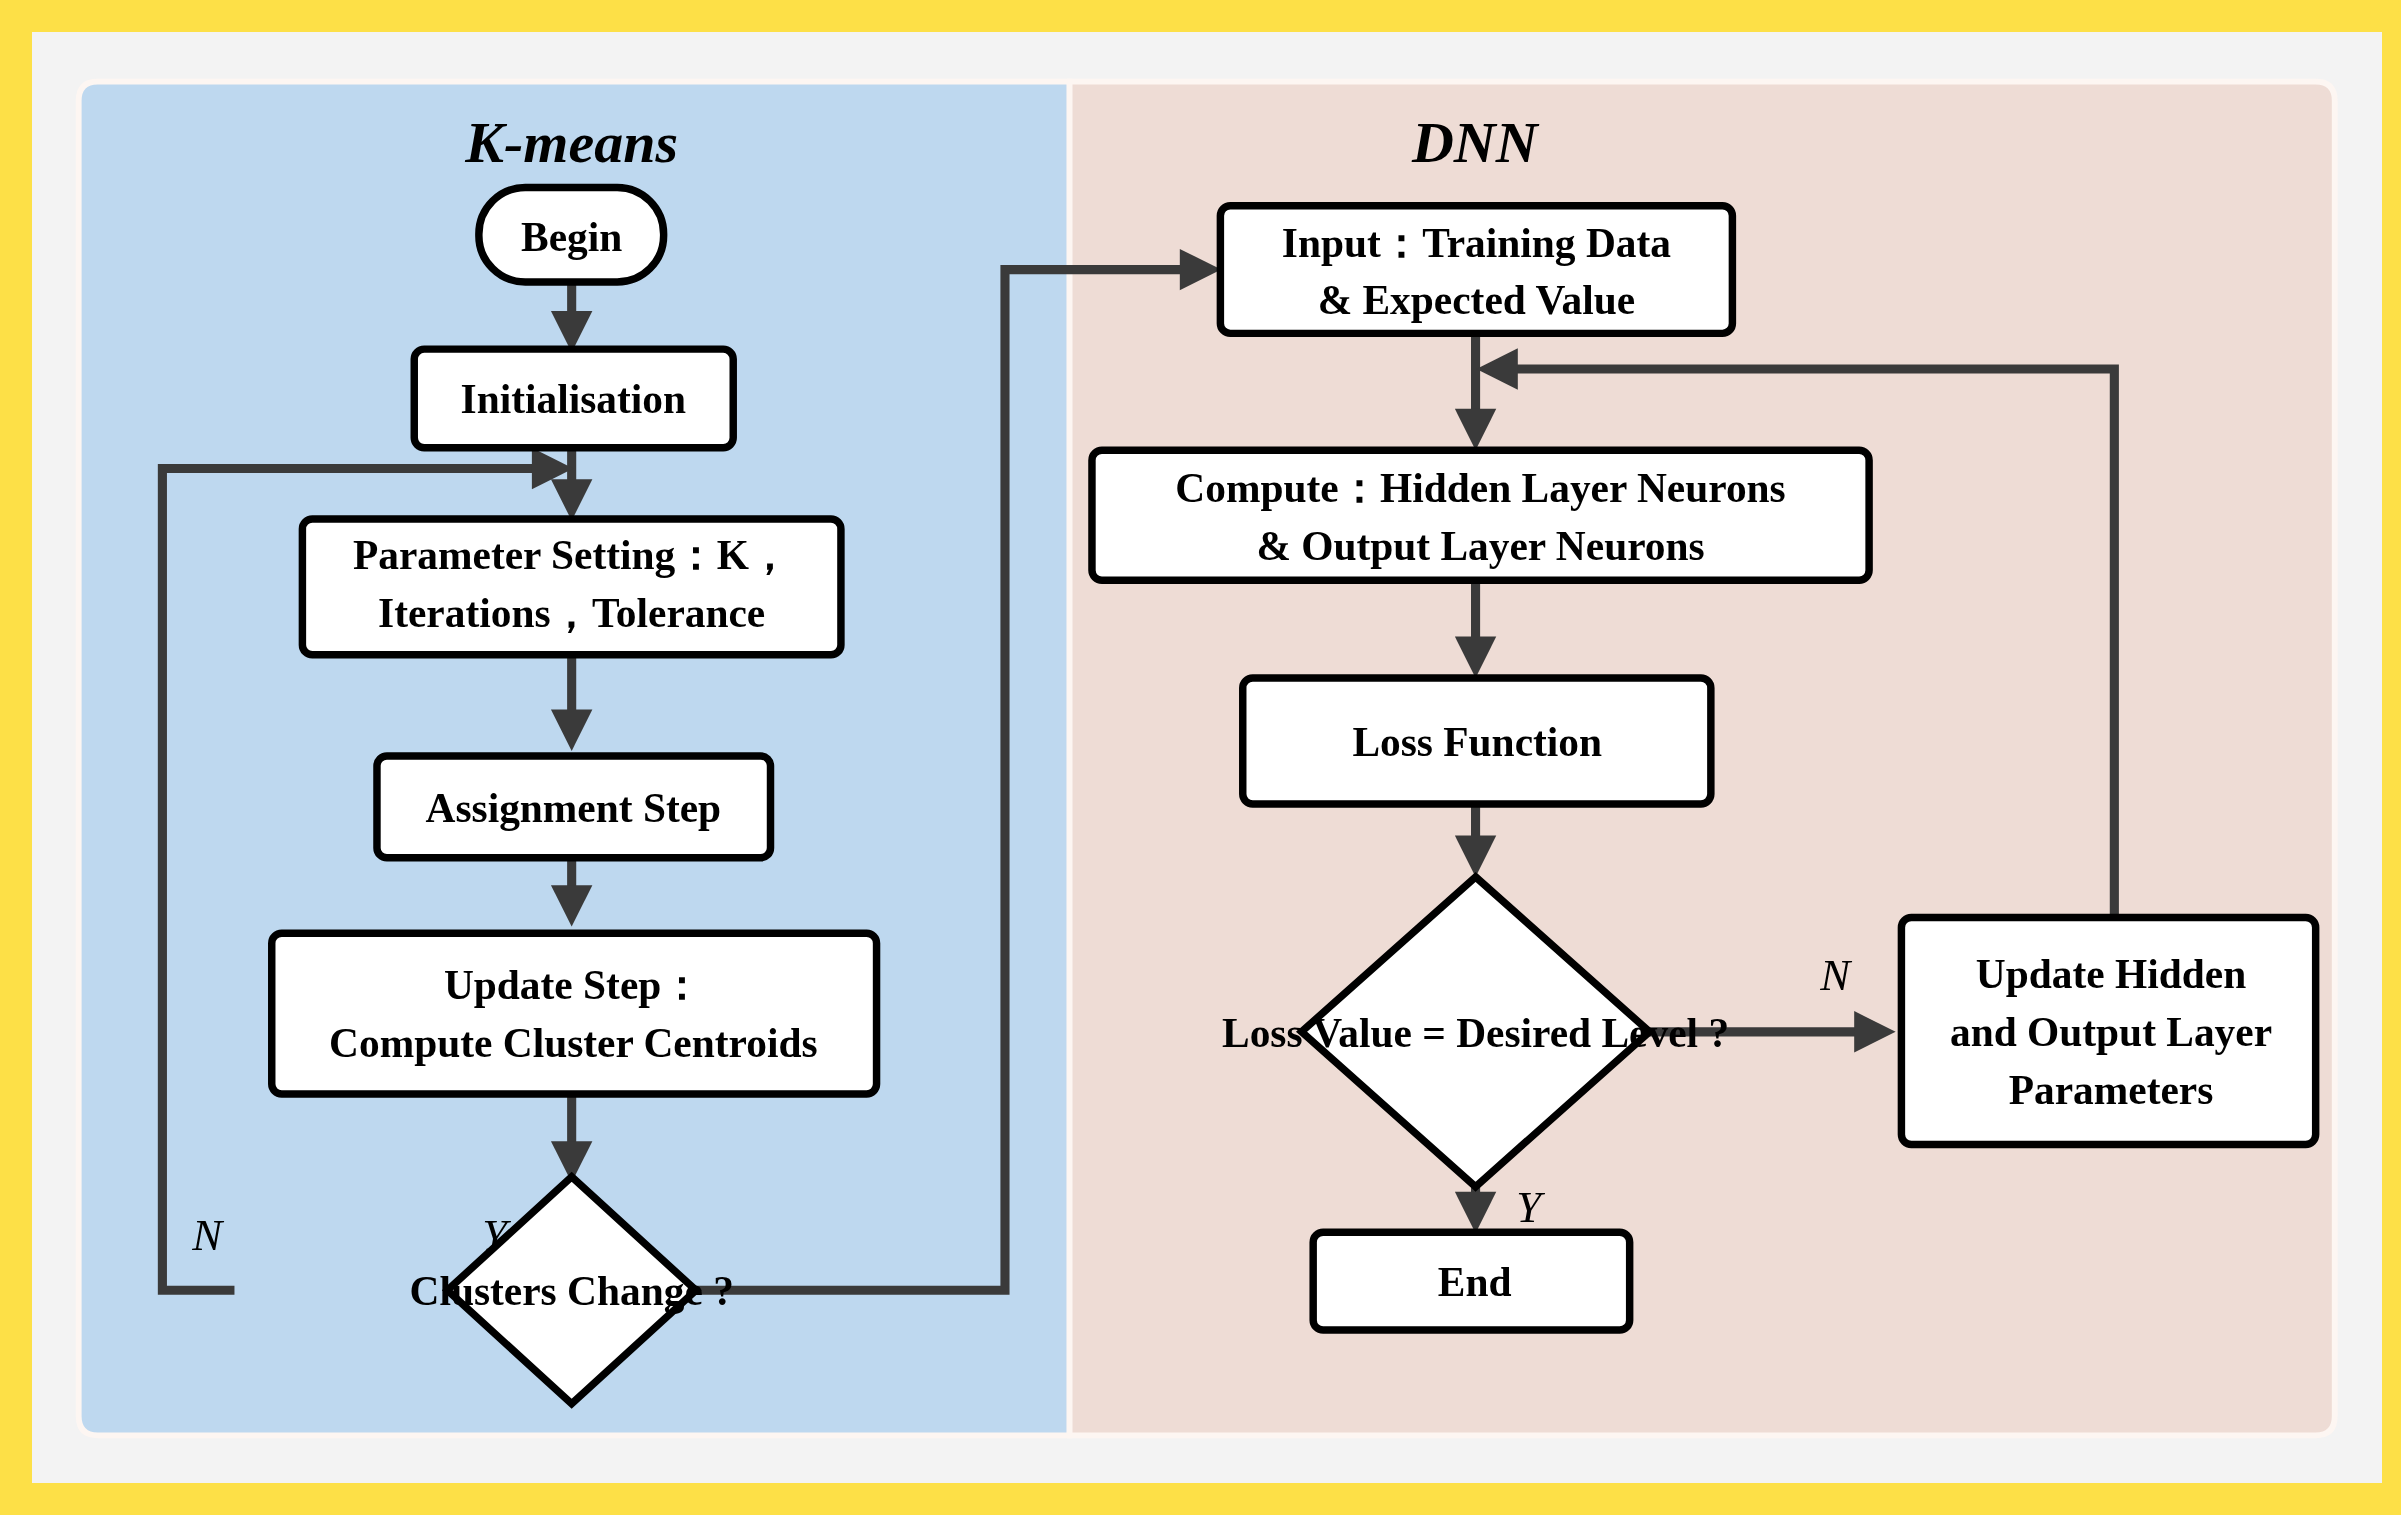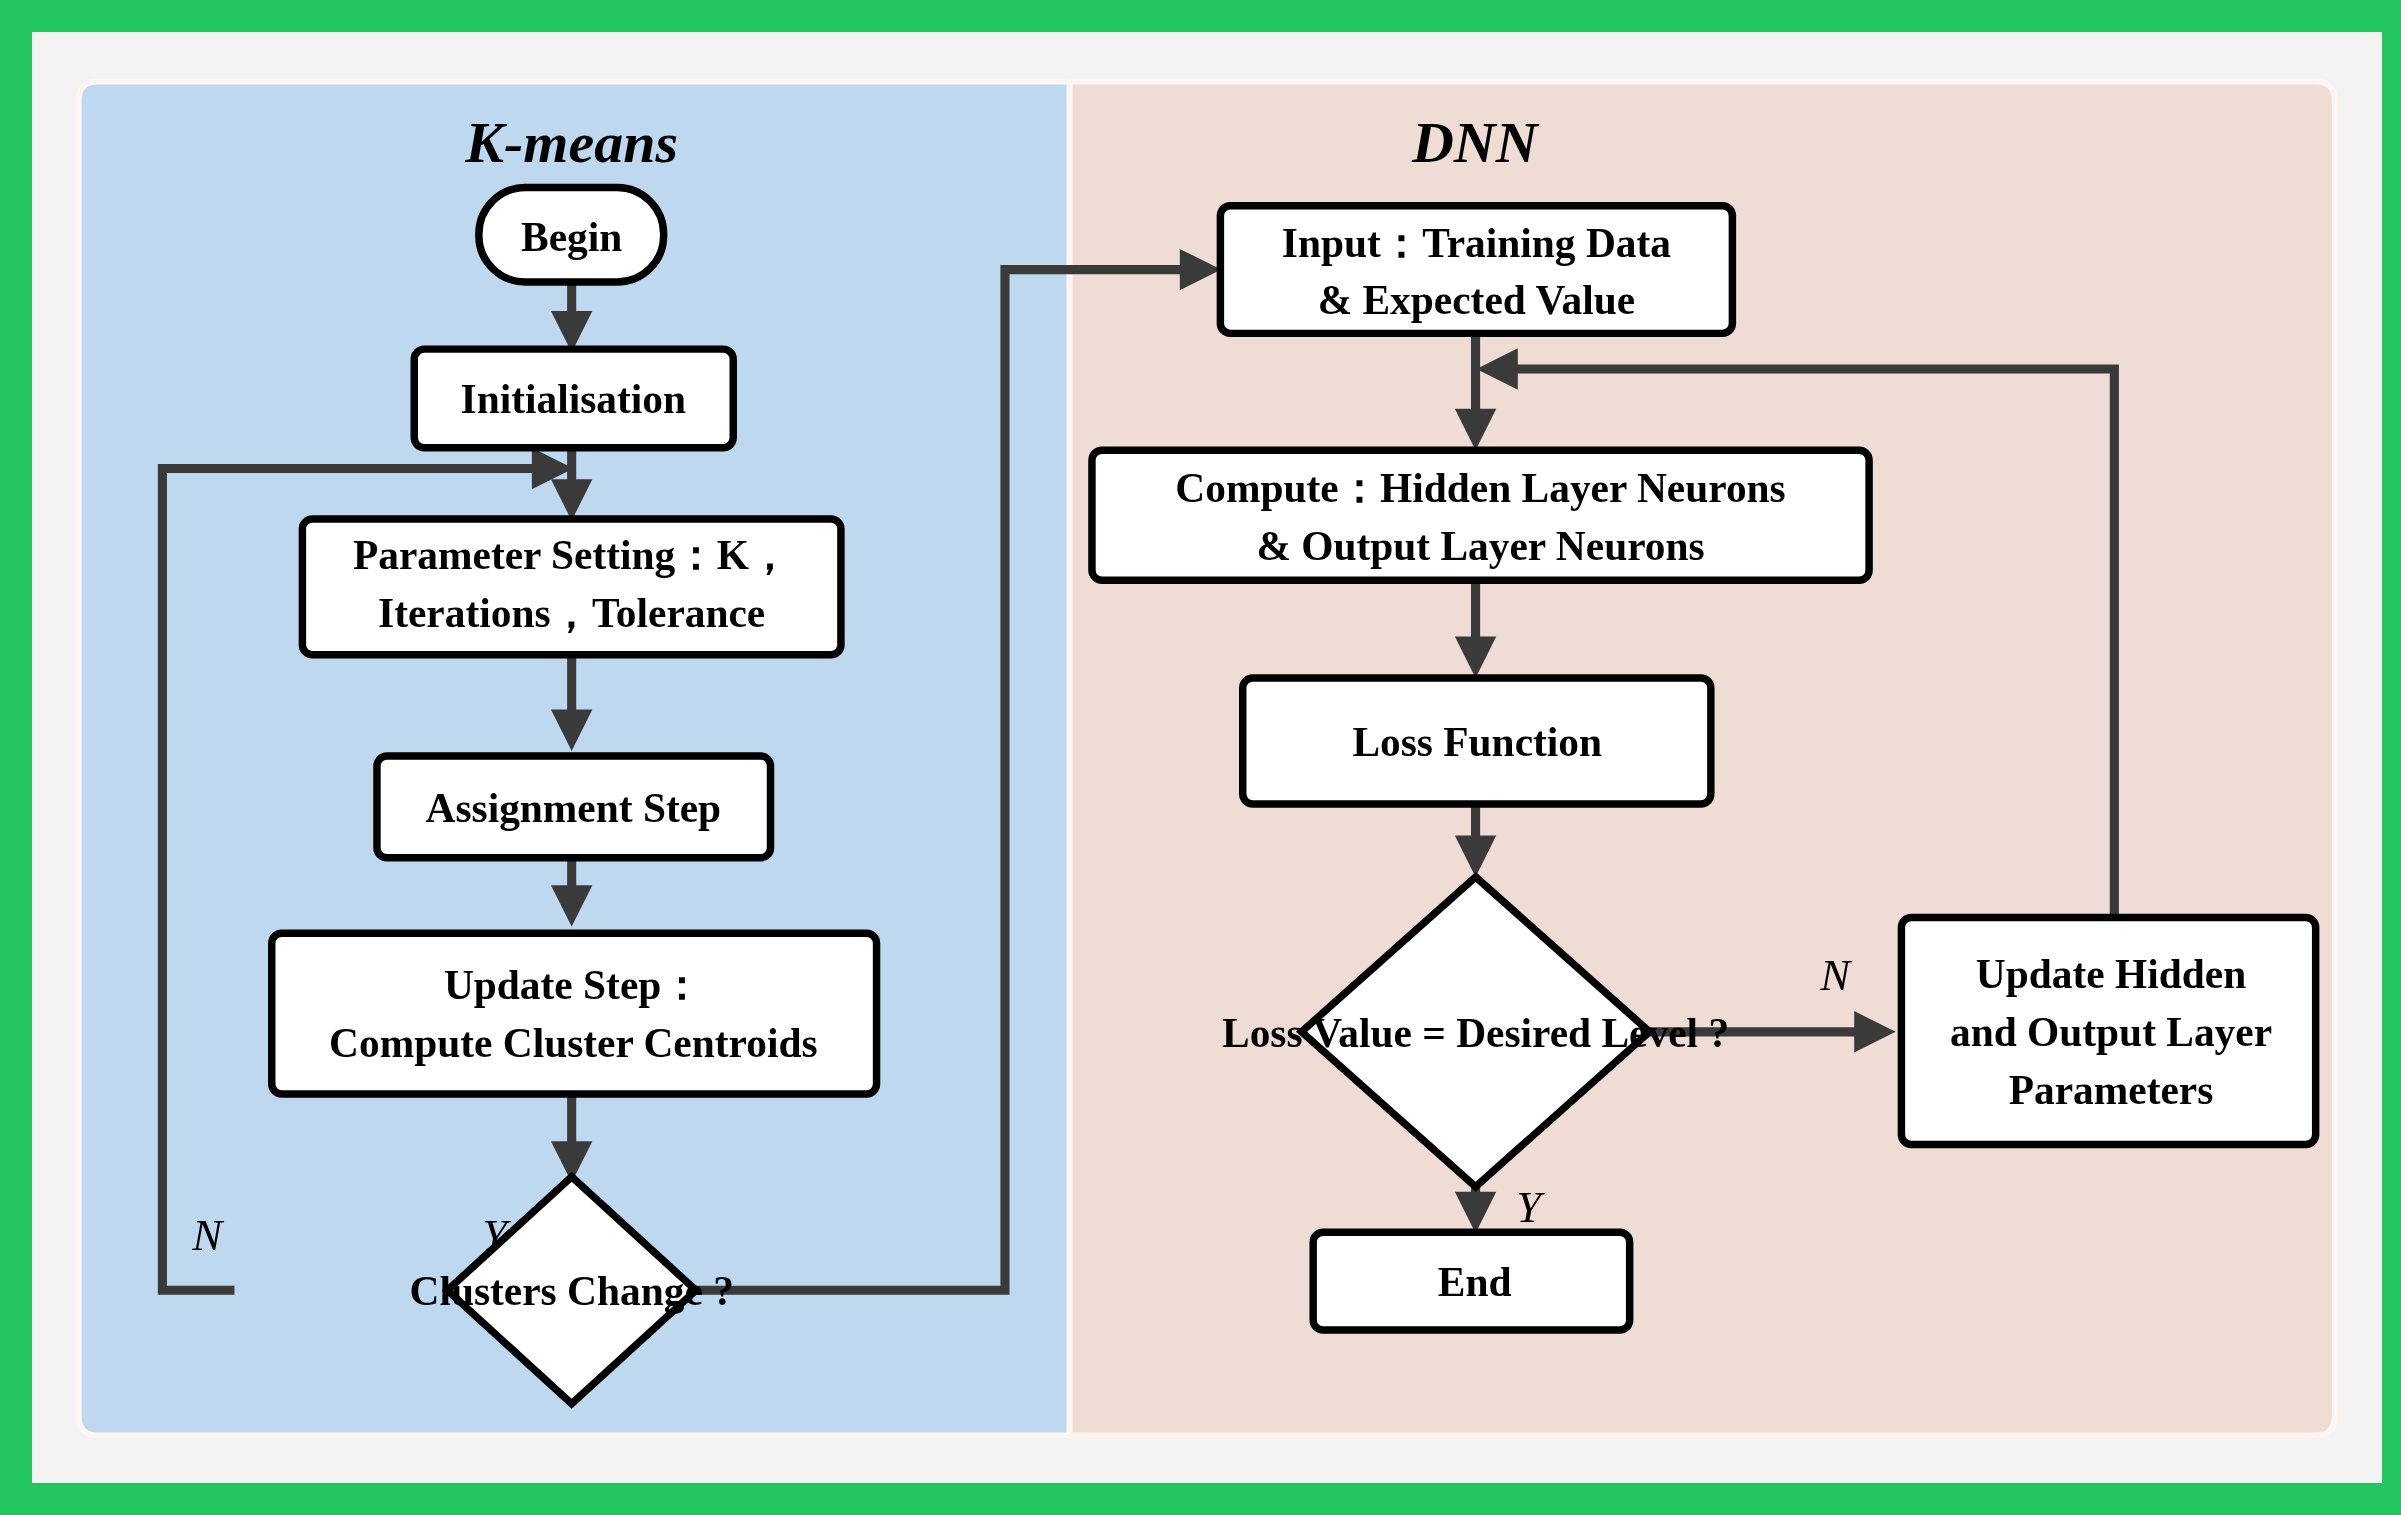--- a/index.html
+++ b/index.html
@@ -5,21 +5,21 @@
   html, body {
     margin: 0;
     padding: 0;
     background: #ffffff;
     font-family: "Liberation Serif", "DejaVu Serif", serif;
   }
   #canvas {
     position: relative;
     width: 2401px;
     height: 1516px;
-    background: #22c55e;
+    background: #fde047;
     overflow: hidden;
   }
   #gray-mat {
     position: absolute;
     left: 31.5px;
     top: 32px;
     width: 2350px;
     height: 1451px;
     background: #f3f3f3;
   }

